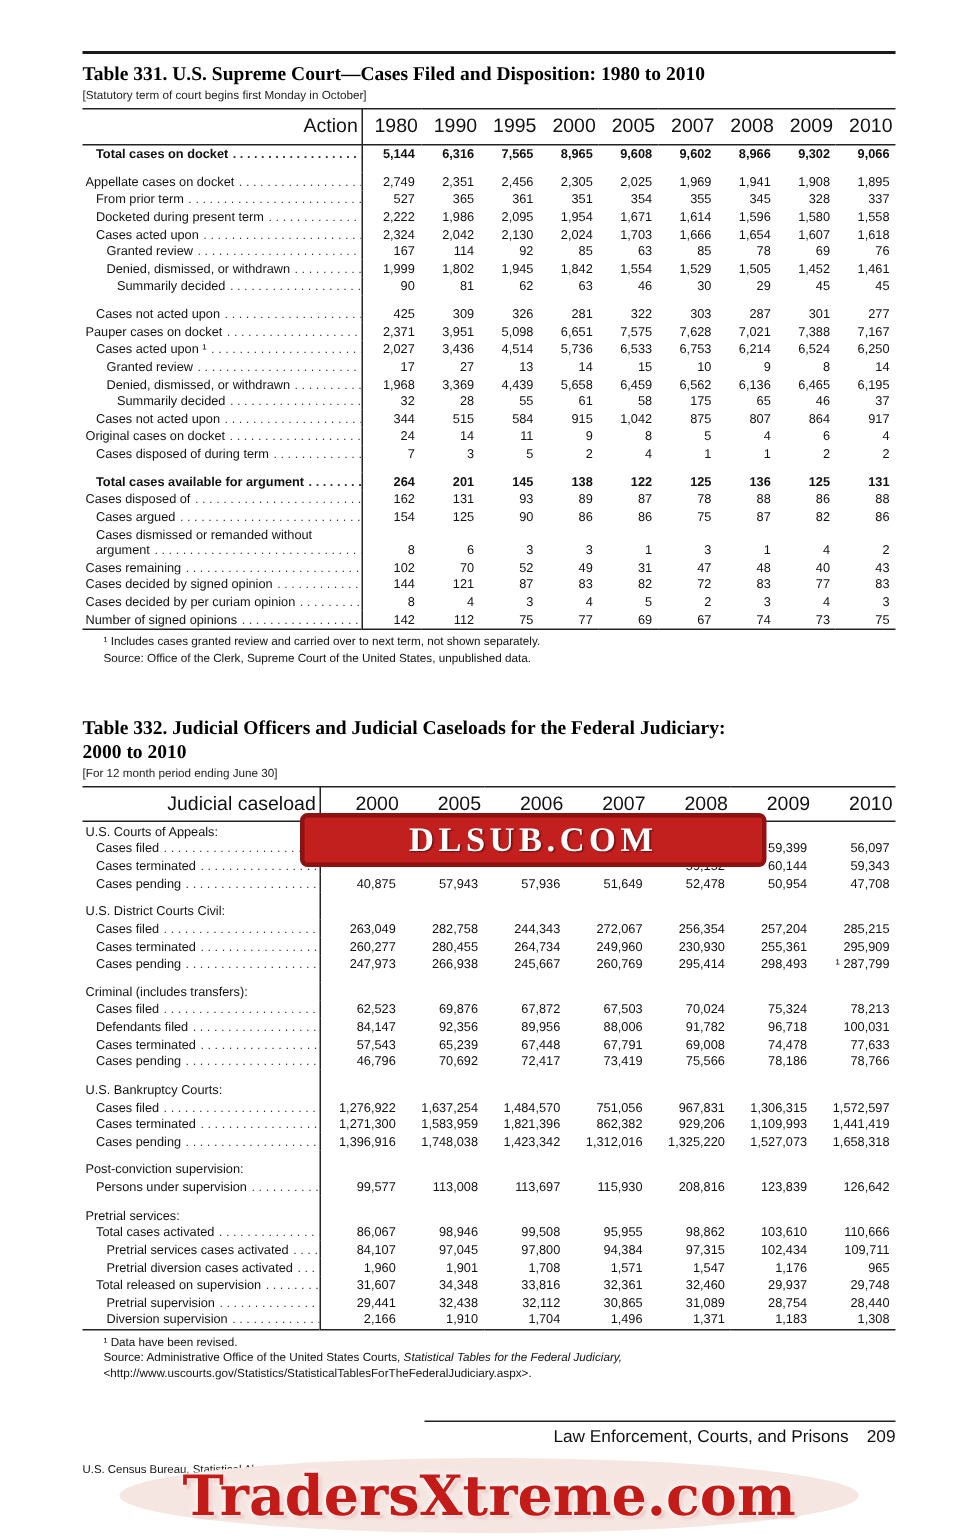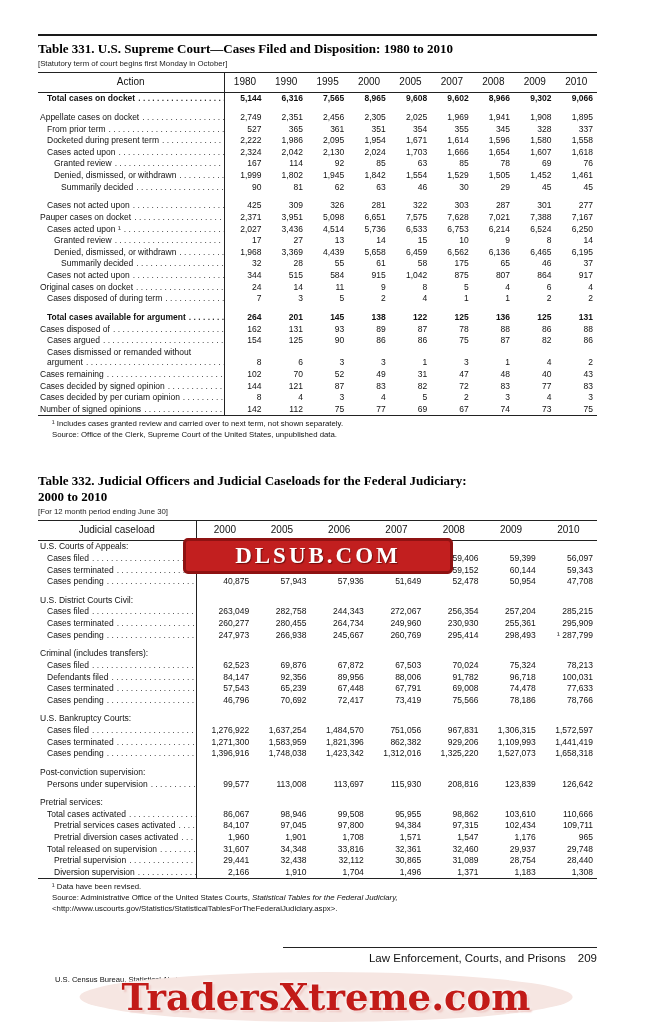--- a/index.html
+++ b/index.html
@@ -1,38 +1,38 @@
 <!DOCTYPE html>
 <html><head>
 <meta charset="utf-8">
 <style>
   html,body { margin:0; padding:0; background:#d9d9d9; }
   .page {
     position:relative; width:652px; height:1024px; margin:0 auto;
     background:#ffffff; overflow:hidden;
     font-family:"Liberation Sans", sans-serif; color:#111;
   }
-  .content { padding:34px 55px 0 38px; }
+  .content { padding:34px 55px 0 55px; }
 
   
   .tbl-title {
     font-family:"Liberation Serif", serif; font-weight:bold;
     font-size:13px; line-height:1.25; margin:0; color:#000;
   }
   .rule-top { border-top:2px solid #1a1a1a; padding-top:5px; }
   .tbl-note { font-size:7.8px; margin:2px 0 4px 0; color:#222; }
 
   
   .stat-table {
     width:100%; border-collapse:collapse; table-layout:fixed;
     font-size:8.5px; line-height:1.25; color:#111;
     border-bottom:1px solid #222;
   }
   .stat-table th {
-    font-weight:normal; font-size:10px; text-align:center;
+    font-weight:normal; font-size:13px; text-align:right;
     border-top:1.5px solid #222; border-bottom:1px solid #222;
     padding:3px 2px; white-space:nowrap;
   }
   th.stub, td.stub { border-right:1px solid #222; }
   .stat-table td { padding:0.5px 0; vertical-align:bottom; }
   td.val { text-align:right; white-space:nowrap; padding-right:4px; }
   td.stub { overflow:hidden; }
   td.stub.ind0 { padding-left:2px; }
   td.stub.ind1 { padding-left:9px; }
   td.stub.ind2 { padding-left:16px; }
@@ -57,21 +57,21 @@
   
   .wm-top {
     position:absolute; top:2px; right:10px; z-index:5;
     font-family:"DejaVu Serif", serif; font-weight:bold; font-size:36px;
     letter-spacing:1px; color:#57534a;
     -webkit-text-stroke:1px #b5362c;
     text-shadow:0 0 1px #b5362c;
     white-space:nowrap;
   }
   .wm-overlay {
-    position:absolute; top:18px; left:145px; width:270px; height:36px; z-index:6;
+    position:absolute; top:18px; left:145px; width:311px; height:36px; z-index:6;
     background:#c21f1f; border:3px solid #8e1212; border-radius:5px;
     box-sizing:border-box;
     display:flex; align-items:center; justify-content:center;
     font-family:"Liberation Serif", serif; font-weight:bold; font-size:23px;
     letter-spacing:3px; color:#ffffff; text-shadow:1px 1px 1px #6d0d0d;
   }
   .wm-bottom {
     position:absolute; bottom:2px; left:50%; transform:translateX(-50%); z-index:7;
     background:#f6e6e2; border-radius:50%;
     padding:3px 42px; white-space:nowrap;

